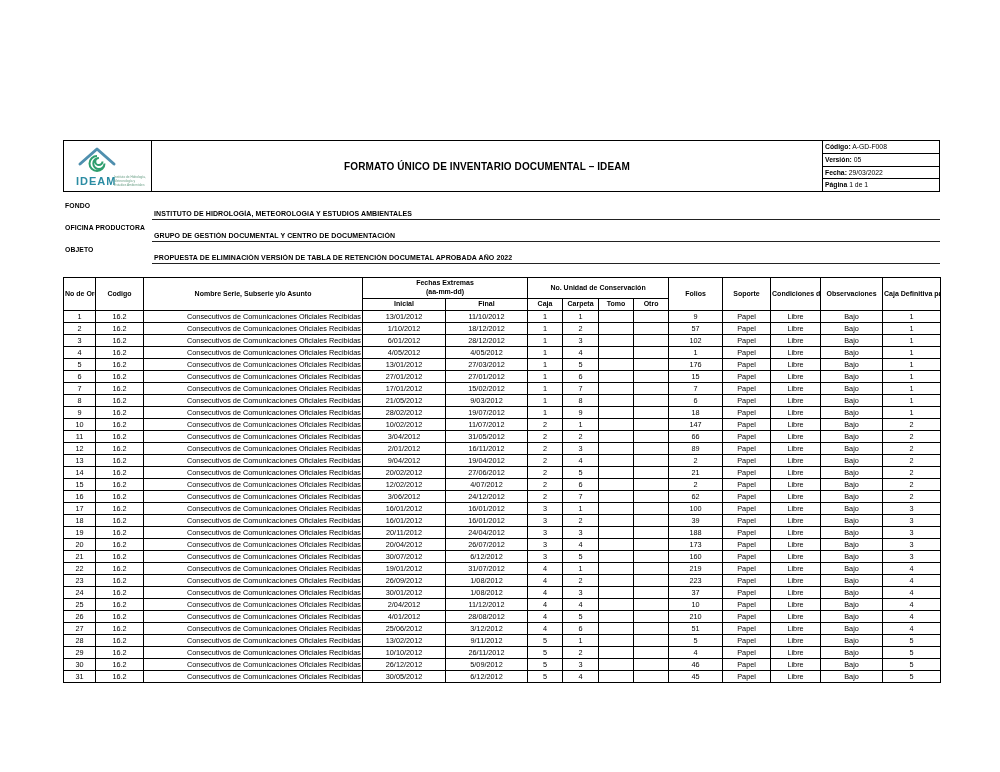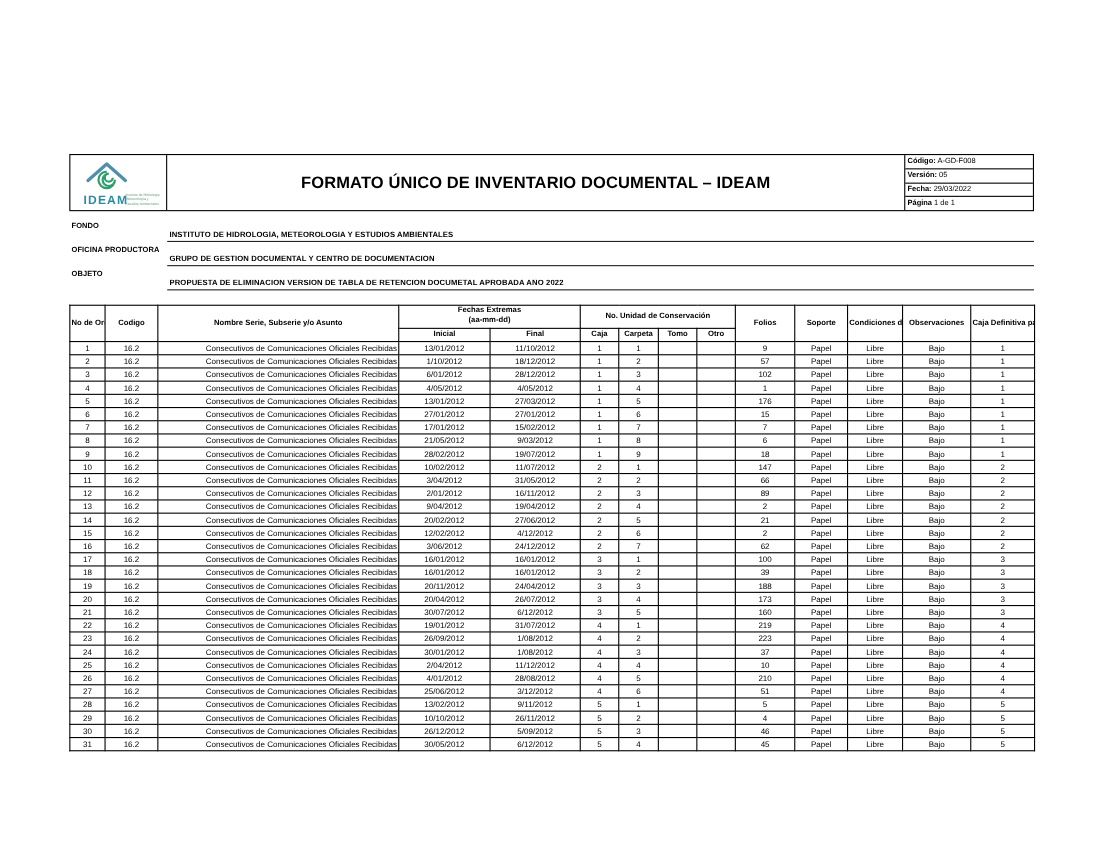--- a/index.html
+++ b/index.html
@@ -2,21 +2,21 @@
 <html><head>
 <meta charset="utf-8">
 <style>
   * { margin:0; padding:0; box-sizing:border-box; }
   html,body { width:1000px; height:772px; background:#ffffff; font-family:"Liberation Sans", sans-serif; color:#000; }
   #page { position:relative; width:1000px; height:772px; background:#fff; overflow:hidden; }
 
   
   .header-box { position:absolute; left:63px; top:140px; width:877px; height:52px; border:1.5px solid #000; display:flex; background:#fff; }
   .logo-cell { width:88px; border-right:1.2px solid #000; display:flex; align-items:center; justify-content:center; }
-  .title-cell { flex:1; display:flex; align-items:center; justify-content:center; text-align:center; font-weight:bold; font-size:15px; letter-spacing:0.1px; }
+  .title-cell { flex:1; display:flex; align-items:center; justify-content:center; text-align:center; font-weight:bold; font-size:10px; letter-spacing:0.1px; }
   .meta-cell { width:117px; border-left:1.2px solid #000; display:flex; flex-direction:column; }
   .meta-row { flex:1; border-bottom:1px solid #000; font-size:6.8px; line-height:11.5px; padding-left:2px; white-space:nowrap; overflow:hidden; }
   .meta-row:last-child { border-bottom:none; }
   .meta-row b { font-weight:bold; }
 
   
   .form-area { position:absolute; left:65px; top:198px; width:875px; }
   .field-row { display:flex; align-items:flex-end; height:22px; }
   .field-label { width:87px; font-size:6.8px; font-weight:bold; align-self:flex-start; padding-top:4px; letter-spacing:0.1px; }
   .field-value { flex:1; border-bottom:1.2px solid #222; font-size:7px; font-weight:bold; padding:0 0 2px 2px; white-space:nowrap; overflow:hidden; letter-spacing:0.1px; }
@@ -342,21 +342,21 @@
           <td class="c-soporte">Papel</td>
           <td class="c-acceso">Libre</td>
           <td class="c-observaciones">Bajo</td>
           <td class="c-caja_definitiva">2</td>
         </tr>
         <tr>
           <td class="c-order">15</td>
           <td class="c-codigo">16.2</td>
           <td class="c-nombre">Consecutivos de Comunicaciones Oficiales Recibidas</td>
           <td class="c-inicial">12/02/2012</td>
-          <td class="c-final">4/12/2012</td>
+          <td class="c-final">4/07/2012</td>
           <td class="c-caja">2</td>
           <td class="c-carpeta">6</td>
           <td class="c-tomo"></td>
           <td class="c-otro"></td>
           <td class="c-folios">2</td>
           <td class="c-soporte">Papel</td>
           <td class="c-acceso">Libre</td>
           <td class="c-observaciones">Bajo</td>
           <td class="c-caja_definitiva">2</td>
         </tr>

